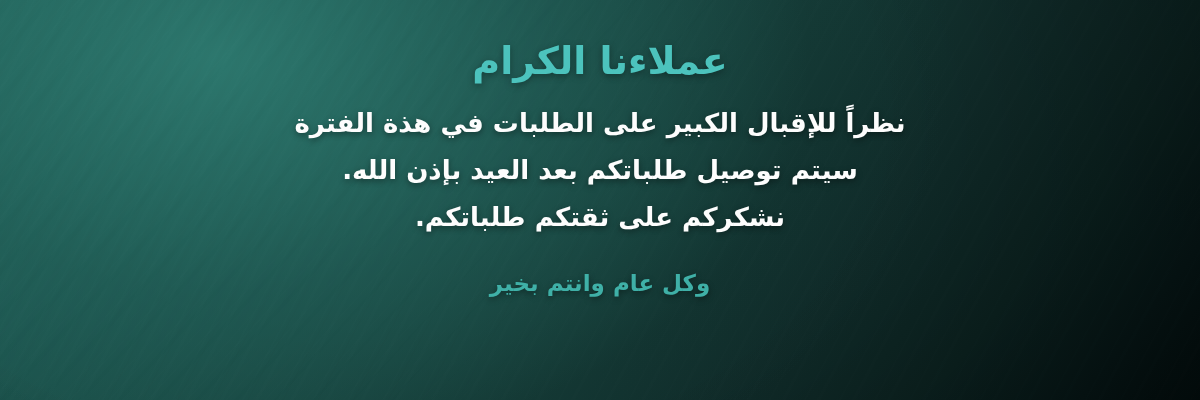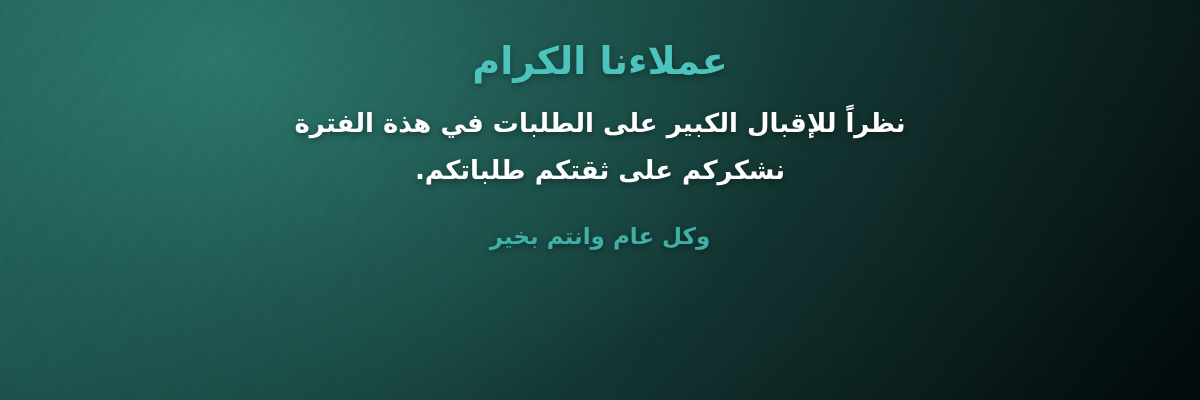--- a/index.html
+++ b/index.html
@@ -151,19 +151,20 @@
   <div class="texture"></div>
   <div class="texture2"></div>
   <div class="vignette"></div>
 
   <div class="content">
 
     <h1 class="headline">عملاءنا الكرام</h1>
 
     <div class="body-block">
       <p class="body-line">نظراً للإقبال الكبير على الطلبات في هذة الفترة</p>
+      <p class="body-line">سيتم توصيل طلباتكم بعد العيد بإذن الله.</p>
       <p class="body-line">نشكركم على ثقتكم طلباتكم.</p>
     </div>
 
     <p class="footer-line">وكل عام وانتم بخير</p>
 
   </div>
 </div>
 
 </body></html>

